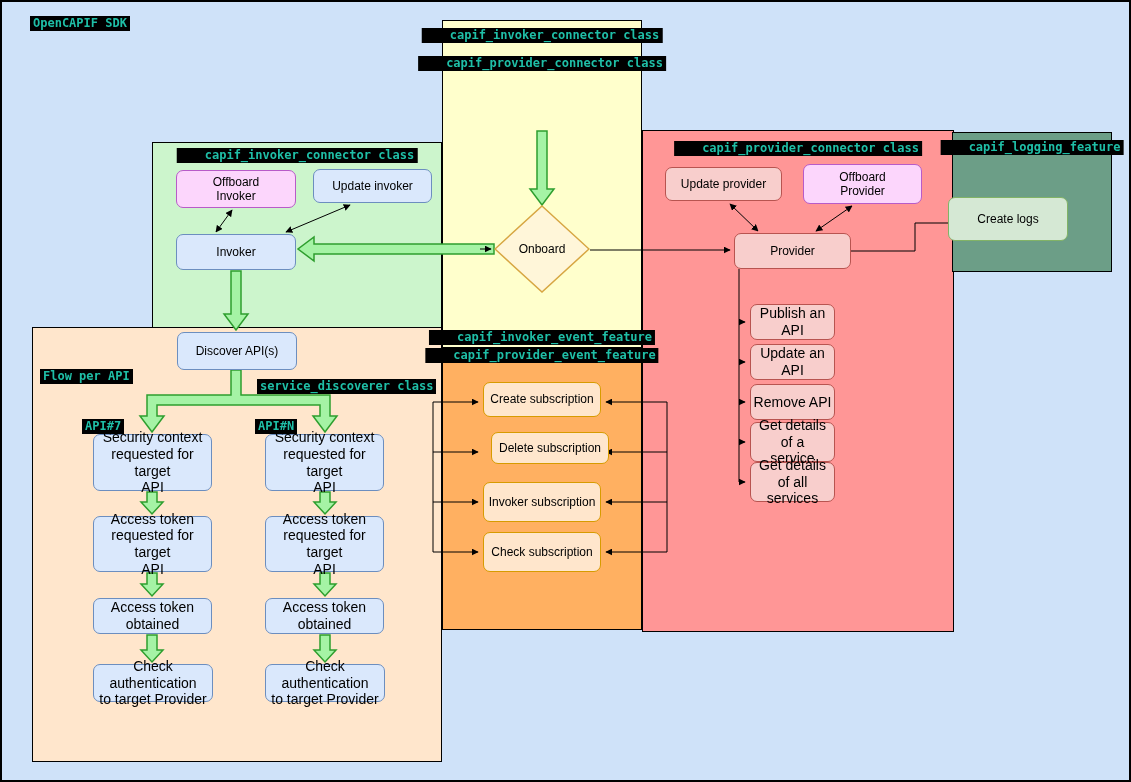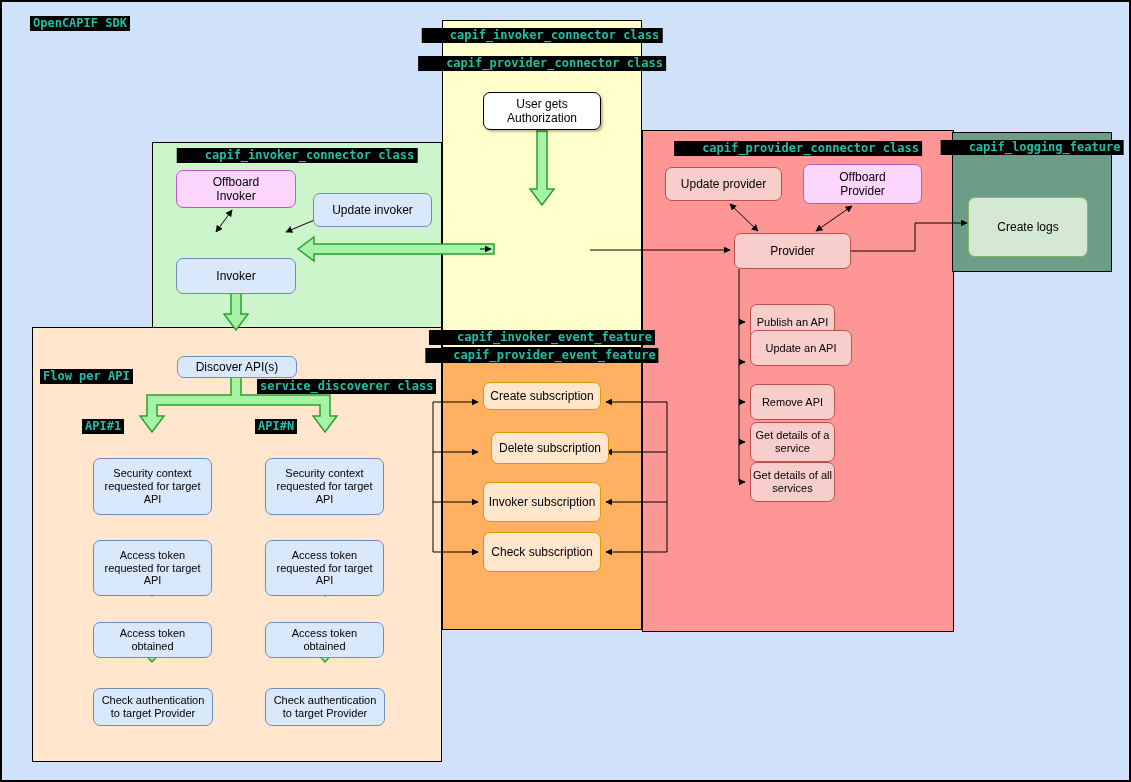--- a/index.html
+++ b/index.html
@@ -16,26 +16,26 @@
   .overlay{position:absolute; left:0; top:0; z-index:2; pointer-events:none;}
   .tag{position:absolute; background:var(--tag-bg,#000); color:var(--tag-text,#1fbfa7);
        font-family:"DejaVu Sans Mono", monospace; font-size:12px; font-weight:600;
        line-height:15px; padding:0 3px; z-index:4; white-space:nowrap;}
   .tag.centered{transform:translateX(-50%);padding-left:28px;}
   .node{position:absolute; display:flex; align-items:center; justify-content:center;
         text-align:center; border:1px solid #000; border-radius:7px; font-size:12px;
         line-height:1.18; white-space:pre-line; color:#000; z-index:3;
         padding:1px 2px; box-sizing:border-box; background:#fff;}
   .node.white{background:#ffffff; box-shadow:2px 2px 2px rgba(0,0,0,0.25);}
-  .node.blue{background:var(--node-blue,#dae8fc); border-color:var(--node-blue-border,#6c8ebf);margin-top:24px;}
+  .node.blue{background:var(--node-blue,#dae8fc); border-color:var(--node-blue-border,#6c8ebf);}
   .node.pink{background:var(--node-pink,#fcd6fc); border-color:var(--node-pink-border,#b85bc8);}
   .node.salmon{background:var(--node-salmon,#f8cecc); border-color:var(--node-salmon-border,#b85450);}
   .node.orangebox{background:var(--node-orange,#ffe6cc); border-color:var(--node-orange-border,#d79b00);}
   .node.sage{background:var(--node-sage,#d5e8d4); border-color:#82b366;}
-  .node.small{font-size:11px;}
+  .node.small{font-size:14px;}
   .diamond-wrap{position:absolute; z-index:3;}
   .diamond-wrap svg{display:block;}
   .diamond-label{position:absolute; left:0; top:0; width:100%; height:100%;
         display:flex; align-items:center; justify-content:center; font-size:12px; color:#000;}
 </style>
 </head>
 <body style="--bg: #cfe2f9; --panel-yellow: #ffffcc; --panel-green: #ccf5cc; --panel-peach: #ffe6cc; --panel-orange: #ffb061; --panel-red: #ff9696; --panel-teal: #6c9e87; --tag-bg: #000000; --tag-text: #1fbfa7; --node-blue: #dae8fc; --node-blue-border: #6c8ebf; --node-pink: #fcd6fc; --node-pink-border: #b85bc8; --node-salmon: #f8cecc; --node-salmon-border: #b85450; --node-orange: #ffe6cc; --node-orange-border: #d79b00; --node-sage: #d5e8d4; --diamond-fill: #fff6d9; --diamond-border: #d7a642; --green-arrow-fill: #a5f3a5; --green-arrow-border: #2e9e2e;">
 
 <div class="canvas">
 
@@ -100,32 +100,36 @@
   <div class="tag" style="left:28px;top:14px">OpenCAPIF SDK</div>
   <div class="tag centered" style="left:540px;top:26px">capif_invoker_connector class</div>
   <div class="tag centered" style="left:540px;top:54px">capif_provider_connector class</div>
   <div class="tag centered" style="left:295px;top:146px">capif_invoker_connector class</div>
   <div class="tag centered" style="left:796px;top:139px">capif_provider_connector class</div>
   <div class="tag centered" style="left:1030px;top:138px">capif_logging_feature</div>
   <div class="tag centered" style="left:540px;top:328px">capif_invoker_event_feature</div>
   <div class="tag centered" style="left:540px;top:346px">capif_provider_event_feature</div>
   <div class="tag" style="left:38px;top:367px">Flow per API</div>
   <div class="tag" style="left:255px;top:377px">service_discoverer class</div>
-  <div class="tag" style="left:80px;top:417px">API#1</div>
+  <div class="tag" style="left:80px;top:417px">API#7</div>
   <div class="tag" style="left:253px;top:417px">API#N</div>
 
-  <div class="node white" style="left:481px;top:90px;width:118px;height:38px">User gets
-Authorization</div>
 
+  <div class="diamond-wrap" style="left:492px;top:203px;width:96px;height:88px">
+    <svg width="96" height="88">
+      <polygon points="48,1 95,44 48,87 1,44" fill="#fff6d9" stroke="#d7a642" stroke-width="1.5"></polygon>
+    </svg>
+    <span class="diamond-label">Onboard</span>
+  </div>
 
   <div class="node pink" style="left:174px;top:168px;width:120px;height:38px">Offboard
 Invoker</div>
   <div class="node blue" style="left:311px;top:167px;width:119px;height:34px">Update invoker</div>
   <div class="node blue" style="left:174px;top:232px;width:120px;height:36px">Invoker</div>
-  <div class="node blue" style="left:175px;top:330px;width:120px;height:22px">Discover API(s)</div>
+  <div class="node blue" style="left:175px;top:330px;width:120px;height:38px">Discover API(s)</div>
 
   <div class="node blue small" style="left:91px;top:432px;width:119px;height:57px">Security context
 requested for target
 API</div>
   <div class="node blue small" style="left:263px;top:432px;width:119px;height:57px">Security context
 requested for target
 API</div>
   <div class="node blue small" style="left:91px;top:514px;width:119px;height:56px">Access token
 requested for target
 API</div>
@@ -134,33 +138,33 @@
 API</div>
   <div class="node blue small" style="left:91px;top:596px;width:119px;height:36px">Access token
 obtained</div>
   <div class="node blue small" style="left:263px;top:596px;width:119px;height:36px">Access token
 obtained</div>
   <div class="node blue small" style="left:91px;top:662px;width:120px;height:38px">Check authentication
 to target Provider</div>
   <div class="node blue small" style="left:263px;top:662px;width:120px;height:38px">Check authentication
 to target Provider</div>
 
-  <div class="node orangebox" style="left:481px;top:380px;width:118px;height:28px">Create subscription</div>
+  <div class="node orangebox" style="left:481px;top:380px;width:118px;height:35px">Create subscription</div>
   <div class="node orangebox" style="left:489px;top:430px;width:118px;height:32px">Delete subscription</div>
   <div class="node orangebox" style="left:481px;top:480px;width:118px;height:40px">Invoker subscription</div>
   <div class="node orangebox" style="left:481px;top:530px;width:118px;height:40px">Check subscription</div>
 
   <div class="node salmon" style="left:663px;top:165px;width:117px;height:34px">Update provider</div>
   <div class="node pink" style="left:801px;top:162px;width:119px;height:40px">Offboard
 Provider</div>
   <div class="node salmon" style="left:732px;top:231px;width:117px;height:36px">Provider</div>
 
   <div class="node salmon small" style="left:748px;top:302px;width:85px;height:36px">Publish an API</div>
-  <div class="node salmon small" style="left:748px;top:328px;width:102px;height:36px">Update an API</div>
+  <div class="node salmon small" style="left:748px;top:342px;width:85px;height:36px">Update an API</div>
   <div class="node salmon small" style="left:748px;top:382px;width:85px;height:36px">Remove API</div>
   <div class="node salmon small" style="left:748px;top:420px;width:85px;height:40px">Get details of a
 service</div>
   <div class="node salmon small" style="left:748px;top:460px;width:85px;height:40px">Get details of all
 services</div>
 
-  <div class="node sage" style="left:966px;top:195px;width:120px;height:60px">Create logs</div>
+  <div class="node sage" style="left:946px;top:195px;width:120px;height:44px">Create logs</div>
 
 </div>
 
 </body></html>

